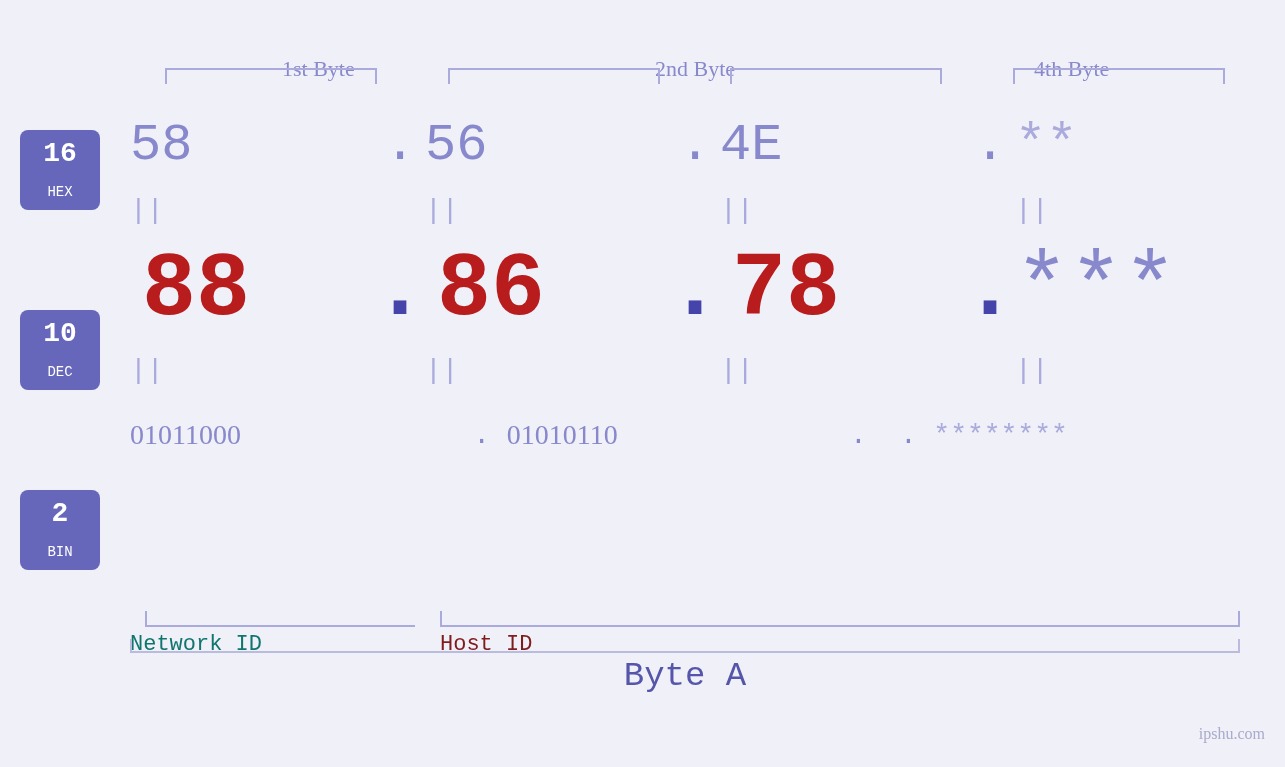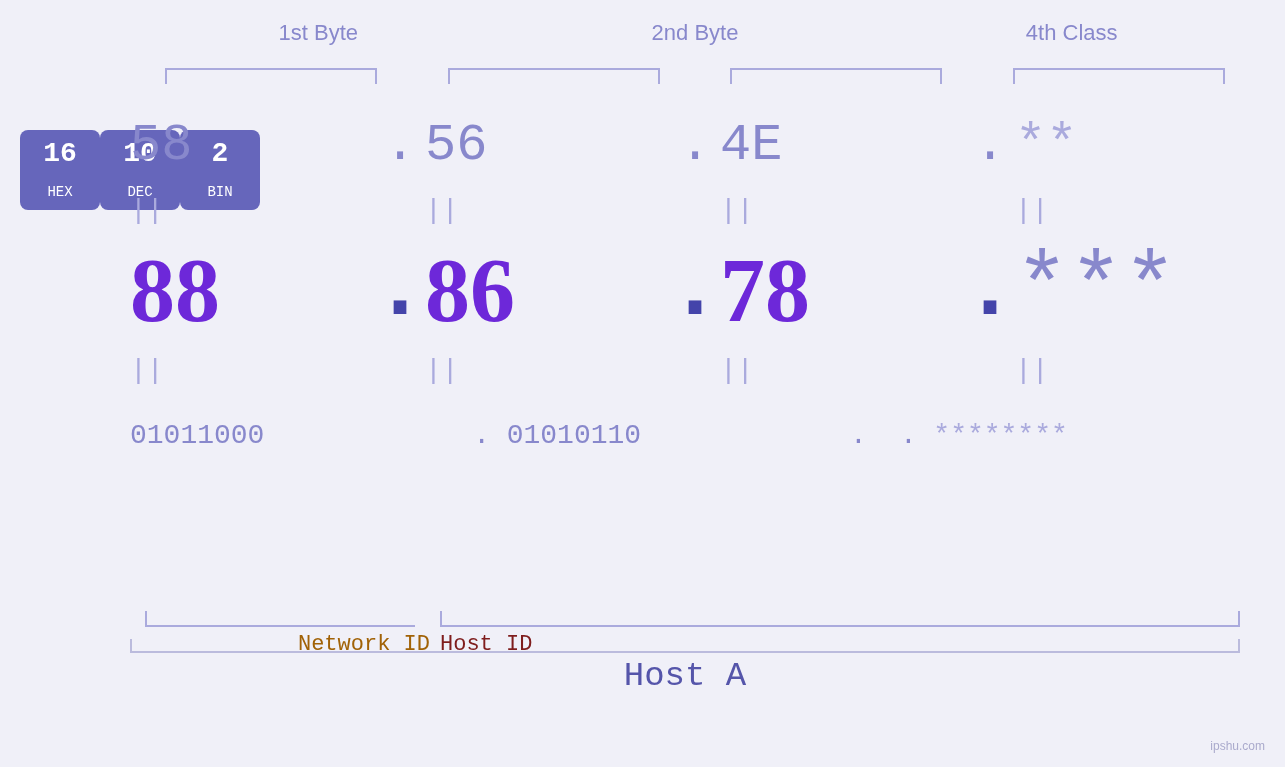--- a/index.html
+++ b/index.html
@@ -26,30 +26,32 @@
       top: 20px;
       left: 130px;
       width: 1130px;
     }
 
     .byte-header {
       flex: 1;
       text-align: center;
       color: #8888cc;
       font-size: 22px;
-      font-family: Liberation Sans, sans-serif;
+      font-family: Liberation Serif, serif;
+      margin-top: 36px;
     }
 
     
     .base-labels {
       position: absolute;
       left: 20px;
       top: 130px;
       display: flex;
-      flex-direction: row;
+      flex-direction: column;
+      gap: 100px;
     }
 
     .base-badge {
       width: 80px;
       height: 80px;
       background: #6666bb;
       border-radius: 8px;
       display: flex;
       flex-direction: column;
       align-items: center;
@@ -137,61 +139,62 @@
     
     .equals-sign {
       font-size: 28px;
       color: #aaaadd;
       font-family: 'Courier New', Courier, monospace;
     }
 
     
     .dec-val {
       font-size: 90px;
-      color: #6d28d9;
+      color: #b91c1c;
       font-weight: bold;
-      font-family: Liberation Serif, serif;
+      font-family: Liberation Mono, monospace;
+      margin-left: 12px;
     }
 
     .dec-dot {
       font-size: 90px;
       color: #4444aa;
       font-weight: bold;
     }
 
     .dec-masked {
       font-size: 90px;
       color: #8888cc;
     }
 
     
     .bin-val {
       font-size: 28px;
       color: #8888cc;
-      font-family: Liberation Mono, monospace;
+      font-family: Liberation Serif, serif;
     }
 
     .bin-dot {
       font-size: 28px;
       color: #8888cc;
     }
 
     .bin-masked {
       font-size: 28px;
       color: #aaaadd;
     }
 
     
     .watermark {
       position: absolute;
-      bottom: 14px;
+      bottom: 24px;
       right: 20px;
       color: #aaaacc;
-      font-size: 12px;
-      font-family: Liberation Sans, sans-serif;
+      font-size: 16px;
+      font-family: Liberation Serif, serif;
     }
 
     
     .brackets-top-row {
       position: absolute;
       top: 68px;
       left: 130px;
       width: 1130px;
       display: flex;
     }
@@ -253,22 +256,22 @@
     .bottom-labels-row {
       position: absolute;
       bottom: 110px;
       left: 130px;
       width: 1110px;
       display: flex;
     }
 
     .net-lbl {
       width: 300px;
-      text-align: right;
-      color: #a16207;
+      text-align: left;
+      color: #0f766e;
       font-size: 22px;
     }
 
     .host-lbl {
       flex: 1;
       color: #7f1d1d;
       font-size: 22px;
       margin-left: 10px;
     }
 
@@ -297,21 +300,21 @@
 
   </style>
 </head>
 <body>
 
 <div class="container">
 
   <div class="byte-headers">
     <div class="byte-header">1st Byte</div>
     <div class="byte-header">2nd Byte</div>
-    <div class="byte-header">4th Class</div>
+    <div class="byte-header">4th Byte</div>
   </div>
 
   <div class="brackets-top-row">
     <div class="top-bracket-item">
       <div class="tbracket"></div>
     </div>
     <div class="top-bracket-item">
       <div class="tbracket"></div>
     </div>
     <div class="top-bracket-item">
@@ -455,18 +458,18 @@
     </div>
   </div>
 
   <div class="bottom-labels-row">
     <div class="net-lbl">Network ID</div>
     <div class="host-lbl">Host ID</div>
   </div>
 
   <div class="class-bracket-row">
     <div class="class-bracket-line"></div>
-    <div class="class-a-label">Host A</div>
+    <div class="class-a-label">Byte A</div>
   </div>
 
   <div class="watermark">ipshu.com</div>
 
 </div>
 
 </body></html>

